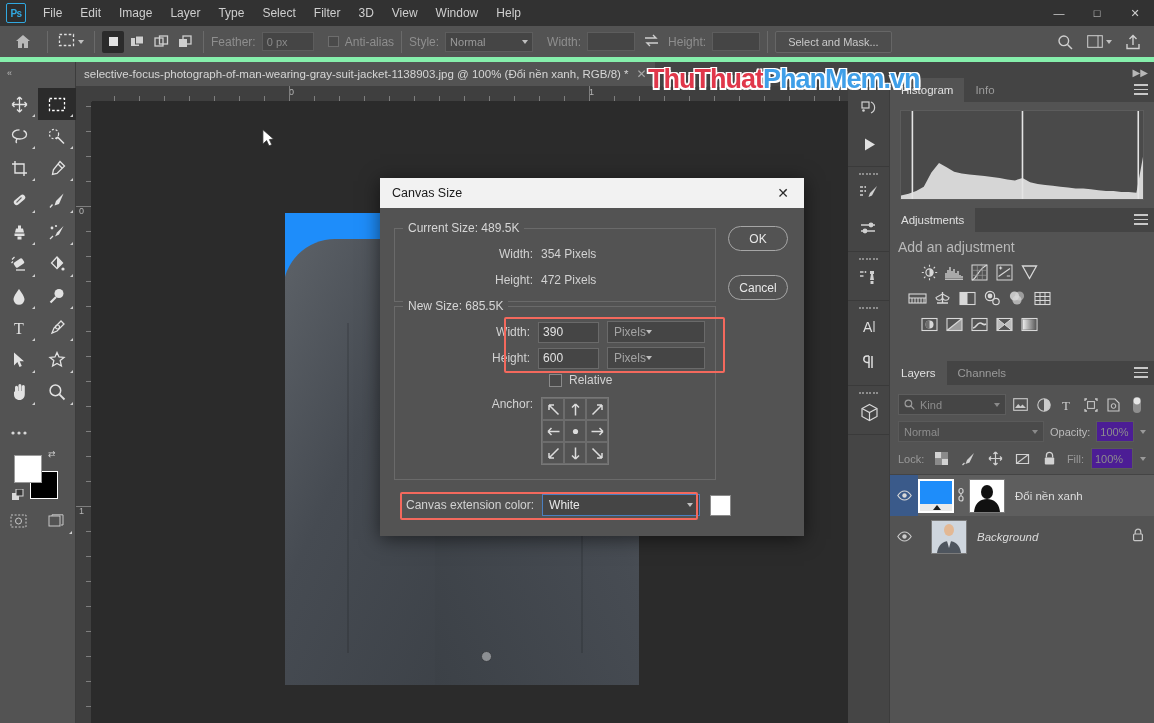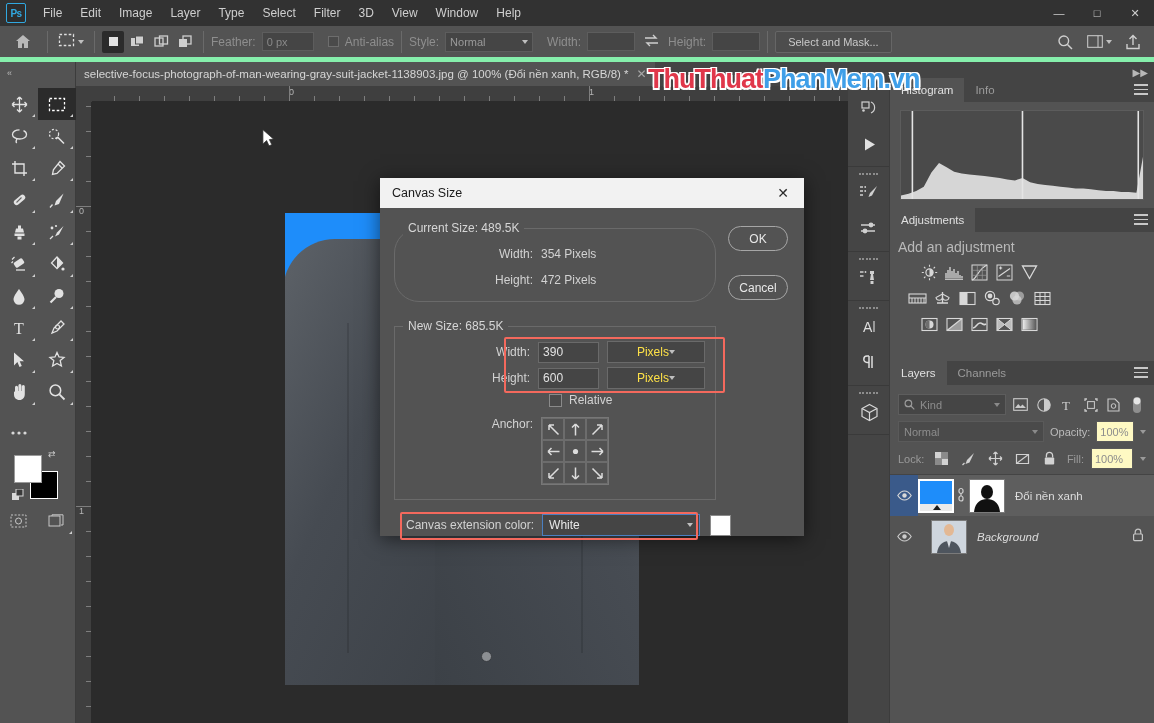--- a/index.html
+++ b/index.html
@@ -138,22 +138,22 @@
   .group { position:relative; border:1px solid #6a6a6a; padding:14px 10px 10px 10px;
            margin-top:8px; }
   .group-lbl { position:absolute; left:8px; top:-8px; background:#535353;
                padding:0 5px; font-size:12px; color:#d6d6d6; }
   .row { display:flex; align-items:center; height:22px; margin-bottom:4px; }
   .rlbl { width:136px; text-align:right; padding-right:8px; font-size:12px; color:#d2d2d2; }
   .rval { font-size:12px; color:#d2d2d2; }
   .numinp { width:62px; height:21px; background:#454545; border:1px solid #6a6a6a;
             color:#e2e2e2; font-size:12px; padding:0 4px; display:flex; align-items:center; }
   .unitdd { width:100px; height:22px; background:#454545; border:1px solid #6a6a6a;
-            color:#fde047; font-size:12px; padding:0 6px; display:flex;
-            align-items:center; justify-content:center; margin-left:8px; }
+            color:#a3a3a3; font-size:12px; padding:0 6px; display:flex;
+            align-items:center; justify-content:flex-start; margin-left:8px; }
   .hl { position:absolute; border:2px solid #f4695d; pointer-events:none; }
   .chkrow { display:flex; align-items:center; margin-left:144px; margin-top:4px; gap:7px; }
   .chkbox { width:13px;height:13px; background:#4a4a4a; border:1px solid #8a8a8a; }
   .anchorrow { display:flex; margin-top:10px; }
   .anchorlbl { width:136px; text-align:right; padding-right:8px; font-size:12px; color:#d2d2d2; }
   .anchorgrid { display:grid; grid-template-columns:22px 22px 22px;
                 grid-template-rows:22px 22px 22px; border:1px solid #777; }
   .ag { border:1px solid #6c6c6c; display:flex; align-items:center; justify-content:center; }
   .ext-row { position:relative; margin:10px 8px 0 6px; display:flex; align-items:center;
              height:30px; padding-left:6px; }
@@ -193,21 +193,21 @@
 
   .layerstools { padding:4px 8px 0 8px; }
   .filterrow { display:flex; align-items:center; gap:6px; margin:5px 0 6px 0; }
   .kindbox { flex:0 0 108px; height:21px; background:#454545; border:1px solid #5d5d5d;
              display:flex; align-items:center; gap:5px; padding:0 5px; color:#8d8d8d; font-size:11px; }
   .fi { width:20px;height:20px;display:flex;align-items:center;justify-content:center; }
   .blendrow { display:flex; align-items:center; gap:6px; margin-bottom:6px; }
   .blenddd { flex:0 0 146px; height:21px; background:#4a4a4a; border:1px solid #5a5a5a;
              color:#8d8d8d; font-size:11px; padding:0 5px; display:flex;
              align-items:center; justify-content:space-between; }
-  .opbox { height:21px; background:#fef9c3; border:1px solid #5a5a5a; color:#8d8d8d;
+  .opbox { height:21px; background:#4c1d95; border:1px solid #5a5a5a; color:#8d8d8d;
            font-size:11px; padding:0 3px; display:flex; align-items:center; width:42px; }
   .lockrow { display:flex; align-items:center; gap:7px; margin-bottom:5px; font-size:11px;
              color:#9a9a9a; }
   .layerlist { margin-top:2px; border-top:1px solid #444; }
   .layer { height:41px; display:flex; align-items:center; position:relative; }
   .layer.sel { background:#5e5e5e; }
   .layer.sel .eyecol { background:#3a5a8a; }
   .eyecol { width:28px; height:41px; display:flex; align-items:center; justify-content:center; }
   .lthumb { width:36px;height:34px; border:1px solid #7a7a7a; margin-right:2px;
             position:relative; overflow:hidden; }
@@ -608,33 +608,33 @@
     </svg>
   </div>
 
   <div class="dlg">
     <div class="dlg-title">
       <span>Canvas Size</span>
       <span class="dlg-x">✕</span>
     </div>
     <div class="dlg-body">
 
-      <div class="group" style="width:322px;border-radius:25px;">
+      <div class="group" style="width:322px;">
         <span class="group-lbl">Current Size: 489.5K</span>
         <div class="row">
           <span class="rlbl">Width:</span>
           <span class="rval">354 Pixels</span>
         </div>
         <div class="row" style="margin-bottom:0">
           <span class="rlbl">Height:</span>
           <span class="rval">472 Pixels</span>
         </div>
       </div>
 
-      <div class="group" style="width:322px;margin-top:24px;padding-bottom:14px;">
+      <div class="group" style="width:322px;margin-top:4px;padding-bottom:14px;">
         <span class="group-lbl">New Size: 685.5K</span>
 
         <div style="position:relative;">
           <div class="hl" style="left:99px;top:-4px;width:221px;height:56px;border-radius:2px;"></div>
           <div class="row">
             <span class="rlbl">Width:</span>
             <div class="numinp">390</div>
             <div class="unitdd">
               <span>Pixels</span>
               <span class="caret"></span>

